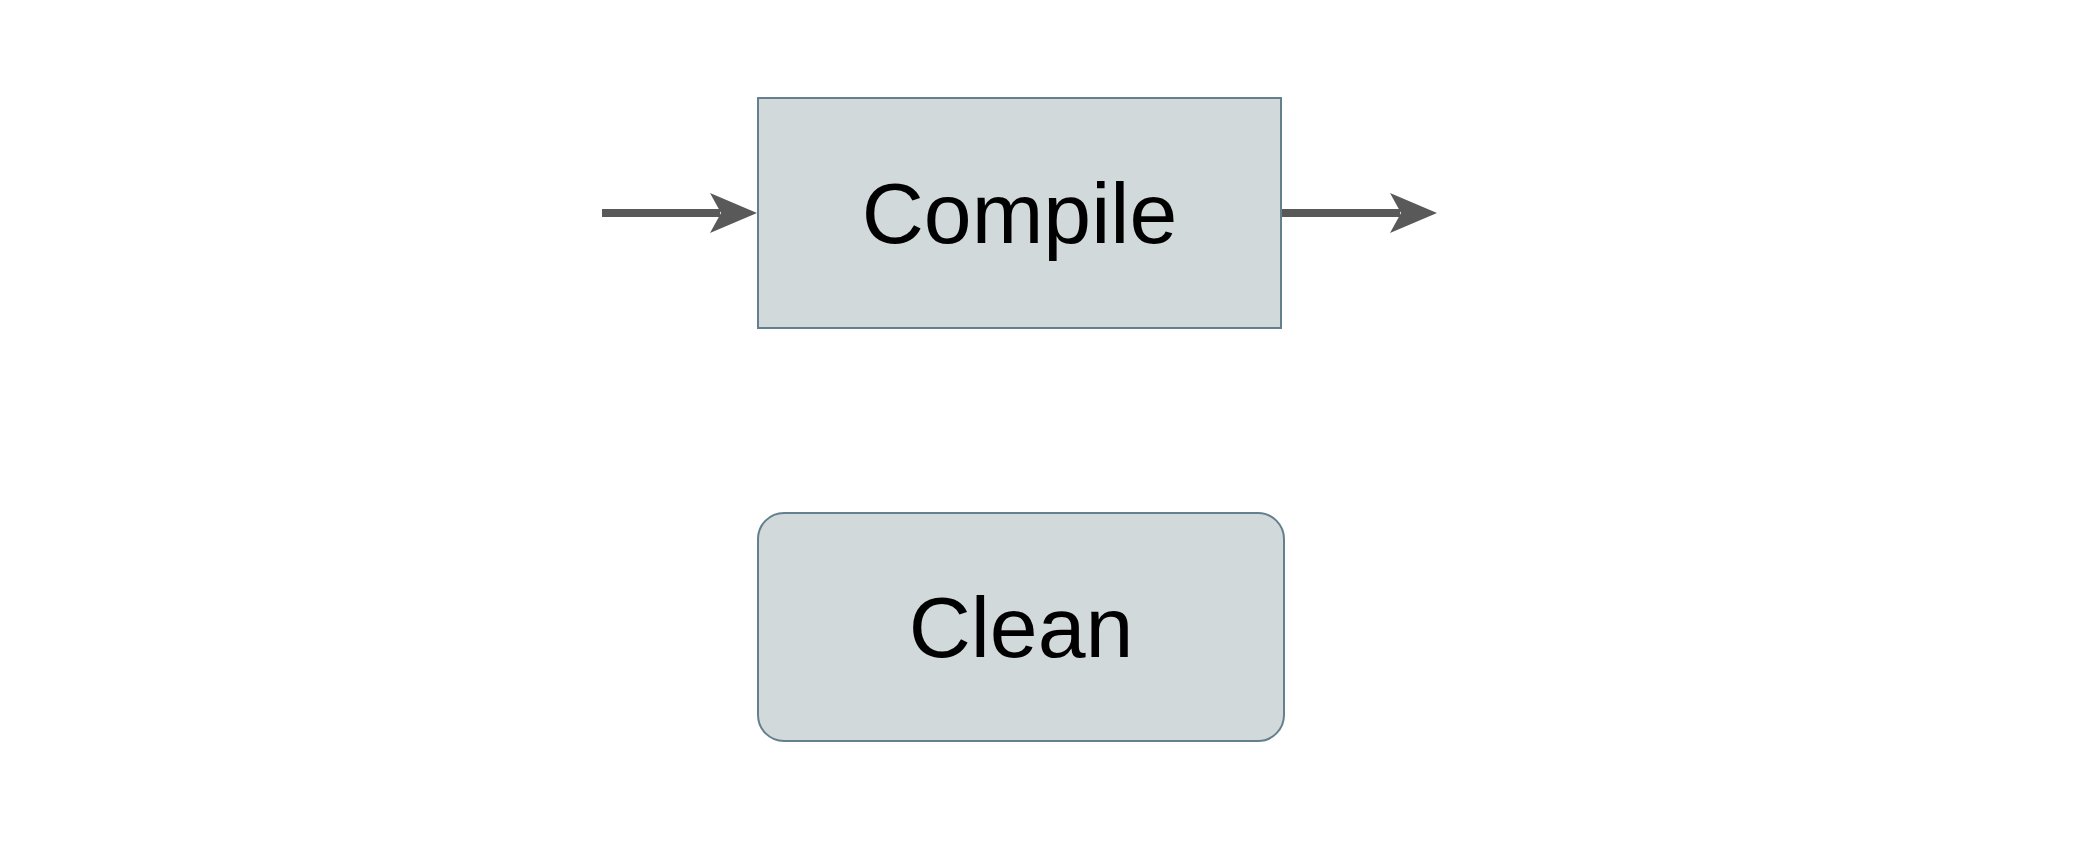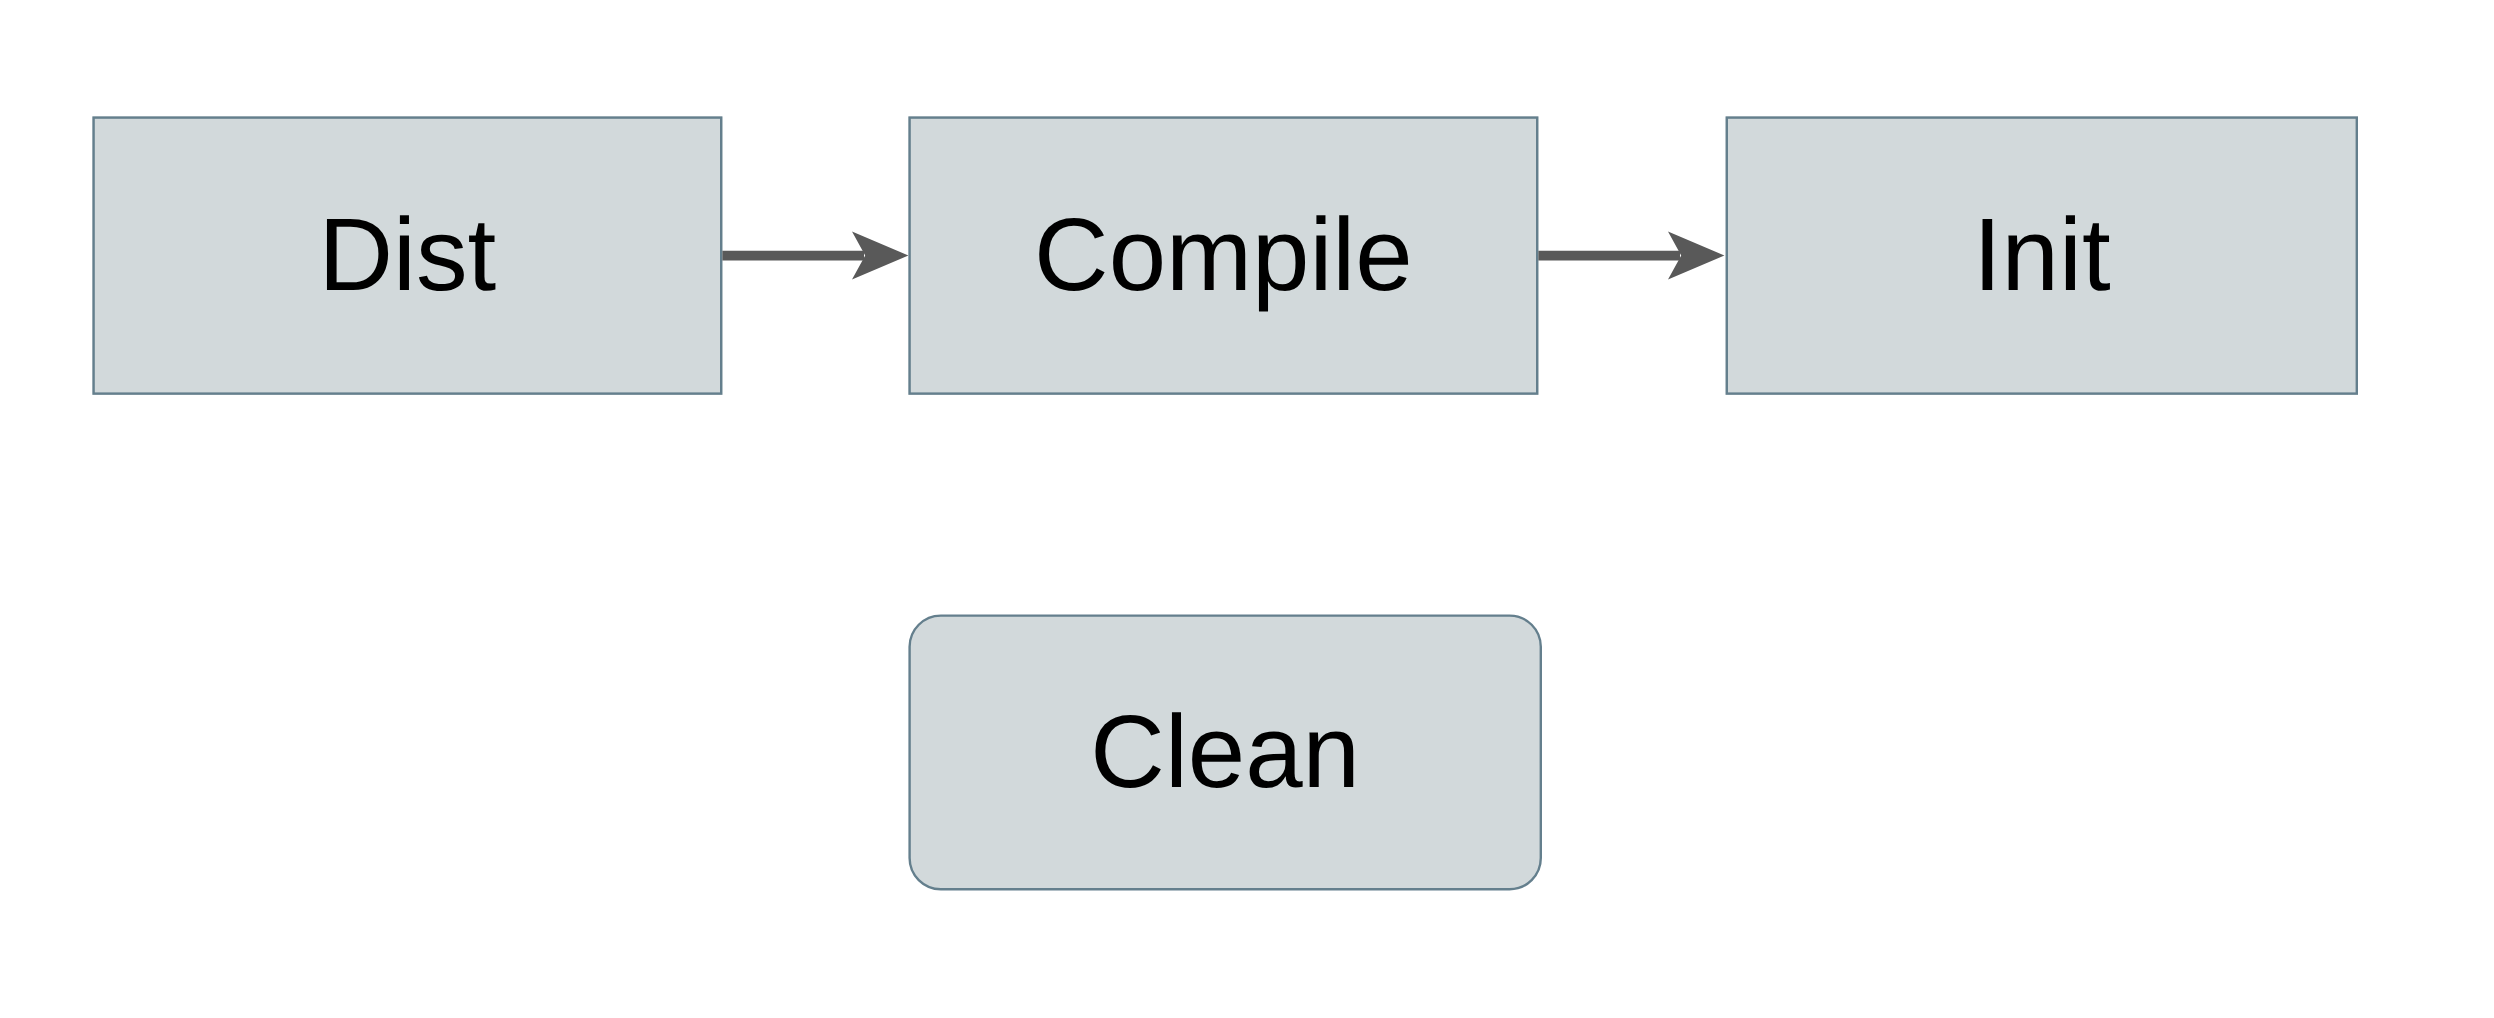--- a/index.html
+++ b/index.html
@@ -48,39 +48,33 @@
     stroke: none;
   }
   .arrow-1 { left: 602px;  top: 183px; }
   .arrow-2 { left: 1282px; top: 183px; }
 </style>
 </head>
 <body>
 
 <div class="canvas">
 
-  <div class="node node-dist">
-    <span class="node-label">Dist</span>
-  </div>
 
   <svg class="arrow arrow-1" width="156" height="60" viewBox="0 0 156 60">
     <line x1="0" y1="30" x2="118" y2="30"></line>
     <polygon points="155,30 108,10 119,30 108,50"></polygon>
   </svg>
 
   <div class="node node-compile">
     <span class="node-label">Compile</span>
   </div>
 
   <svg class="arrow arrow-2" width="156" height="60" viewBox="0 0 156 60">
     <line x1="0" y1="30" x2="118" y2="30"></line>
     <polygon points="155,30 108,10 119,30 108,50"></polygon>
   </svg>
 
-  <div class="node node-init">
-    <span class="node-label">Init</span>
-  </div>
 
   <div class="node node-clean">
     <span class="node-label">Clean</span>
   </div>
 
 </div>
 
 </body></html>

